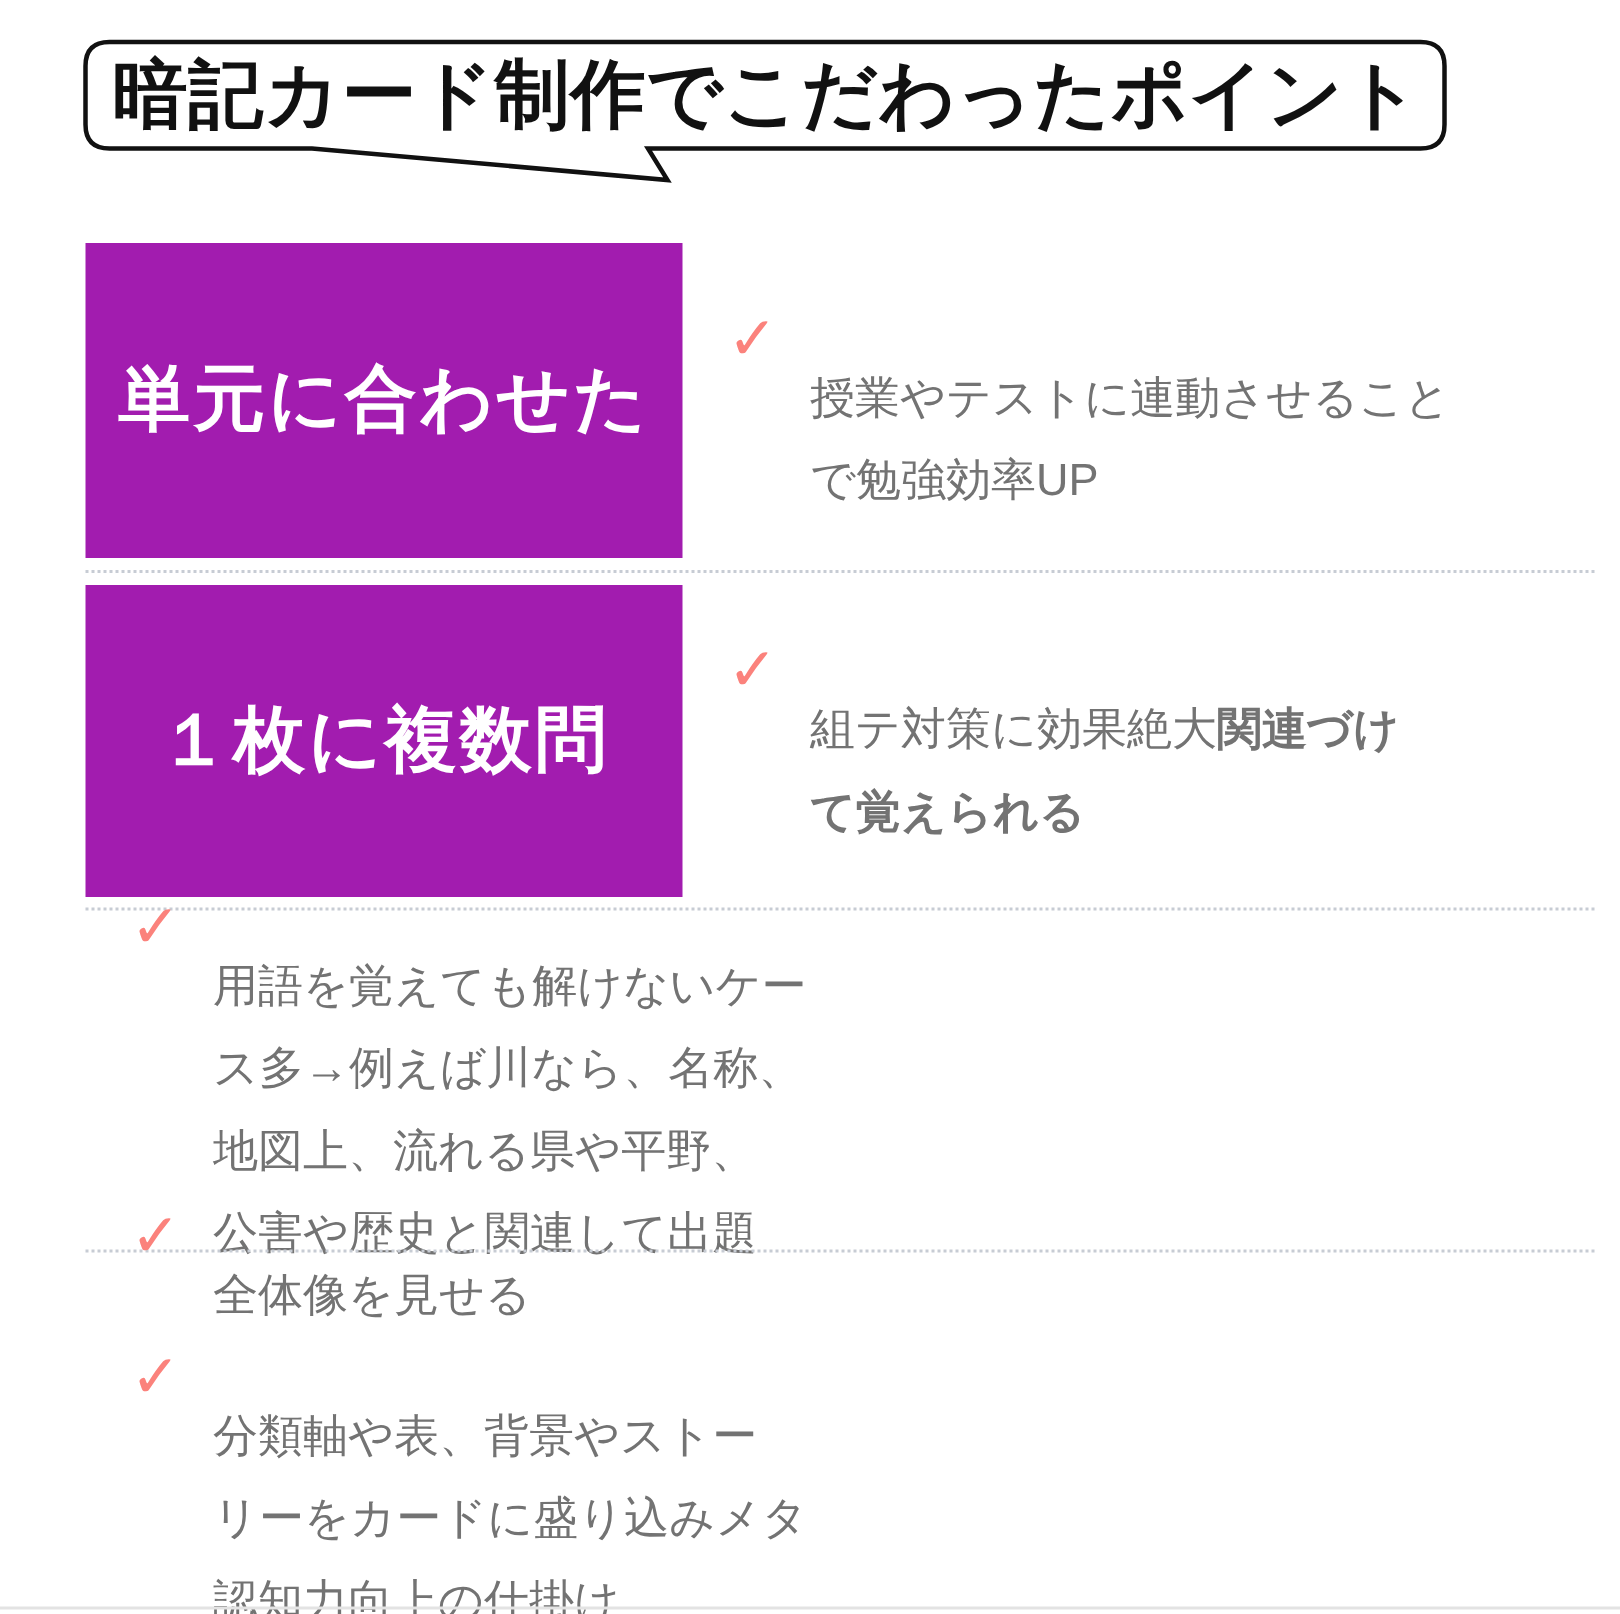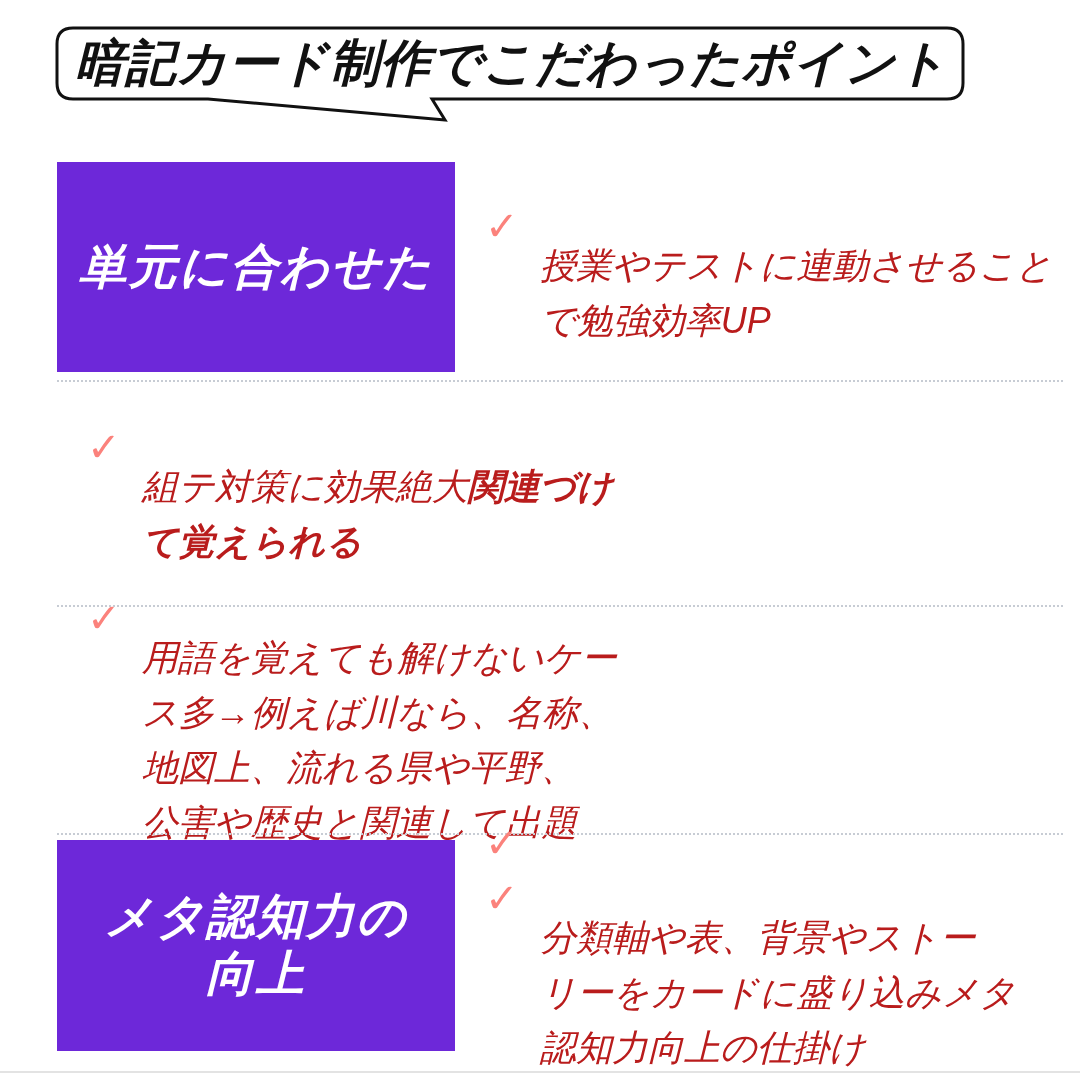--- a/index.html
+++ b/index.html
@@ -5,21 +5,20 @@
   * { margin: 0; padding: 0; box-sizing: border-box; }
   html, body { background: #ffffff; }
   body { font-family: "Liberation Sans", "DejaVu Sans", sans-serif; }
 
   .page {
     position: relative;
     width: 1080px;
     height: 1076px;
     background: #ffffff;
     overflow: hidden;
-    font-style: italic;
   }
 
   
   .header-svg { position: absolute; left: 0; top: 0; }
   .title {
     position: absolute;
     left: 57px; top: 28px;
     width: 906px; height: 71px;
     display: flex; align-items: center;
     padding-left: 18px;
@@ -35,21 +34,21 @@
 
   .row { display: flex; align-items: center; }
   .row.r1 { height: 210px; }
   .row.r2 { height: 208px; }
   .row.r3 { height: 214px; }
   .row.r4 { height: 211px; }
 
   .label-box {
     flex: 0 0 398px;
     align-self: stretch;
-    background: #6d28d9;
+    background: #a21caf;
     color: #ffffff;
     display: flex; align-items: center; justify-content: center;
     text-align: center;
     font-size: 48px;
     font-weight: 700;
     letter-spacing: 2px;
     line-height: 1.18;
     white-space: pre-wrap;
   }
 
@@ -58,23 +57,23 @@
 
   .bullet { display: flex; align-items: flex-start; }
   .check {
     flex: 0 0 55px;
     font-size: 40px;
     line-height: 55px;
     color: #fb827c;
     font-weight: 600;
   }
   .btext {
-    font-size: 36px;
+    font-size: 30px;
     line-height: 55px;
-    color: #b91c1c;
+    color: #737373;
     font-weight: 500;
     white-space: pre-wrap;
     margin-top: 39px;
   }
   .btext b { font-weight: 800; }
 
   
   .sep { display: flex; align-items: center; }
   .sep.s1 { height: 18px; }
   .sep.s2 { height: 15px; }
@@ -110,20 +109,23 @@
           <div class="btext"><span>授業やテストに連動させること
 で勉強効率UP
 </span></div>
         </div>
       </div>
     </div>
 
     <div class="sep s1"></div>
 
     <div class="row r2">
+      <div class="label-box">
+        <span>１枚に複数問</span>
+      </div>
       <div class="right">
         <div class="bullet">
           <span class="check">✓</span>
           <div class="btext"><span>組テ対策に効果絶大</span><b>関連づけ
 て覚えられる</b></div>
         </div>
       </div>
     </div>
 
     <div class="sep s2"></div>
@@ -136,27 +138,24 @@
 ス多→例えば川なら、名称、
 地図上、流れる県や平野、
 公害や歴史と関連して出題</span><b></b></div>
         </div>
       </div>
     </div>
 
     <div class="sep s3"></div>
 
     <div class="row r4">
-      <div class="label-box">
-        <span>メタ認知力の
-向上</span>
-      </div>
       <div class="right">
         <div class="bullet">
           <span class="check">✓</span>
+          <div class="btext"><span>全体像を見せる</span><b></b></div>
         </div>
         <div class="bullet">
           <span class="check">✓</span>
           <div class="btext"><span>分類軸や表、背景やストー
 リーをカードに盛り込みメタ
 認知力向上の仕掛け</span><b></b></div>
         </div>
       </div>
     </div>
 

